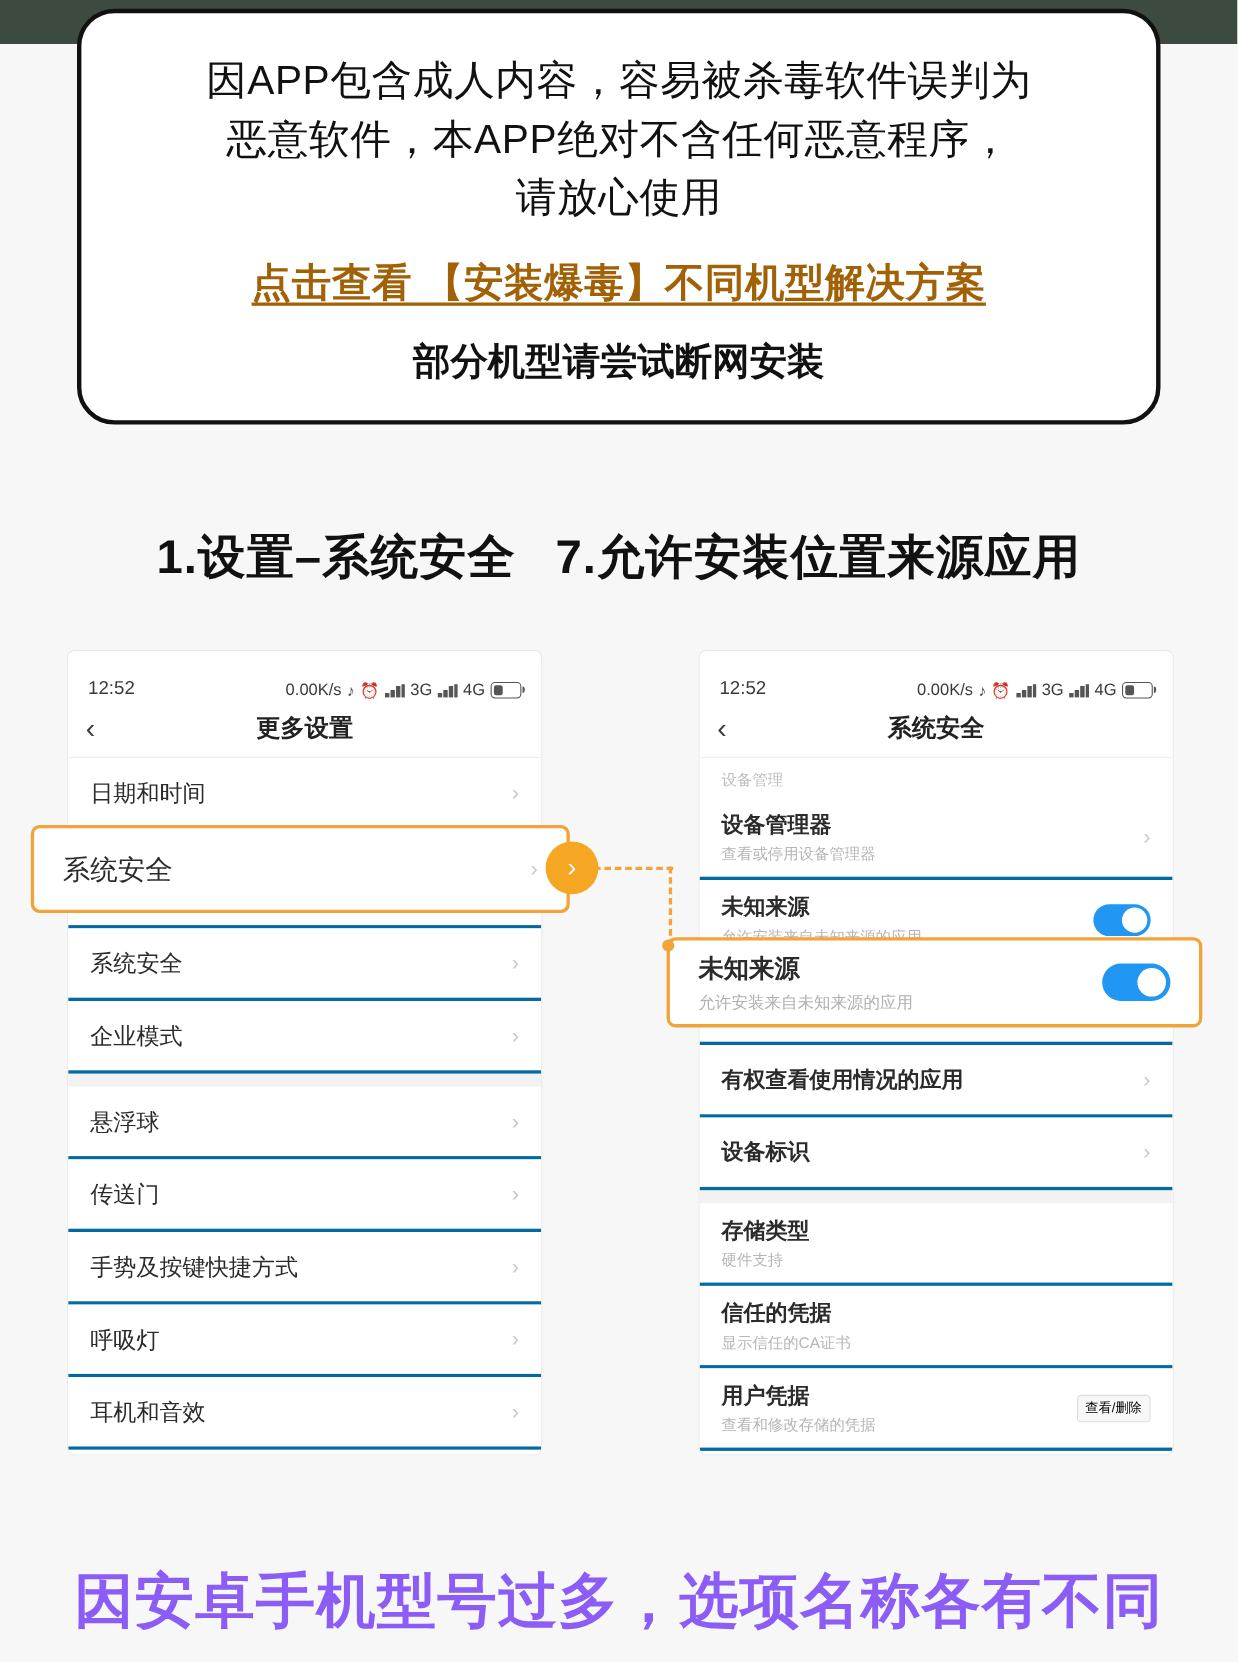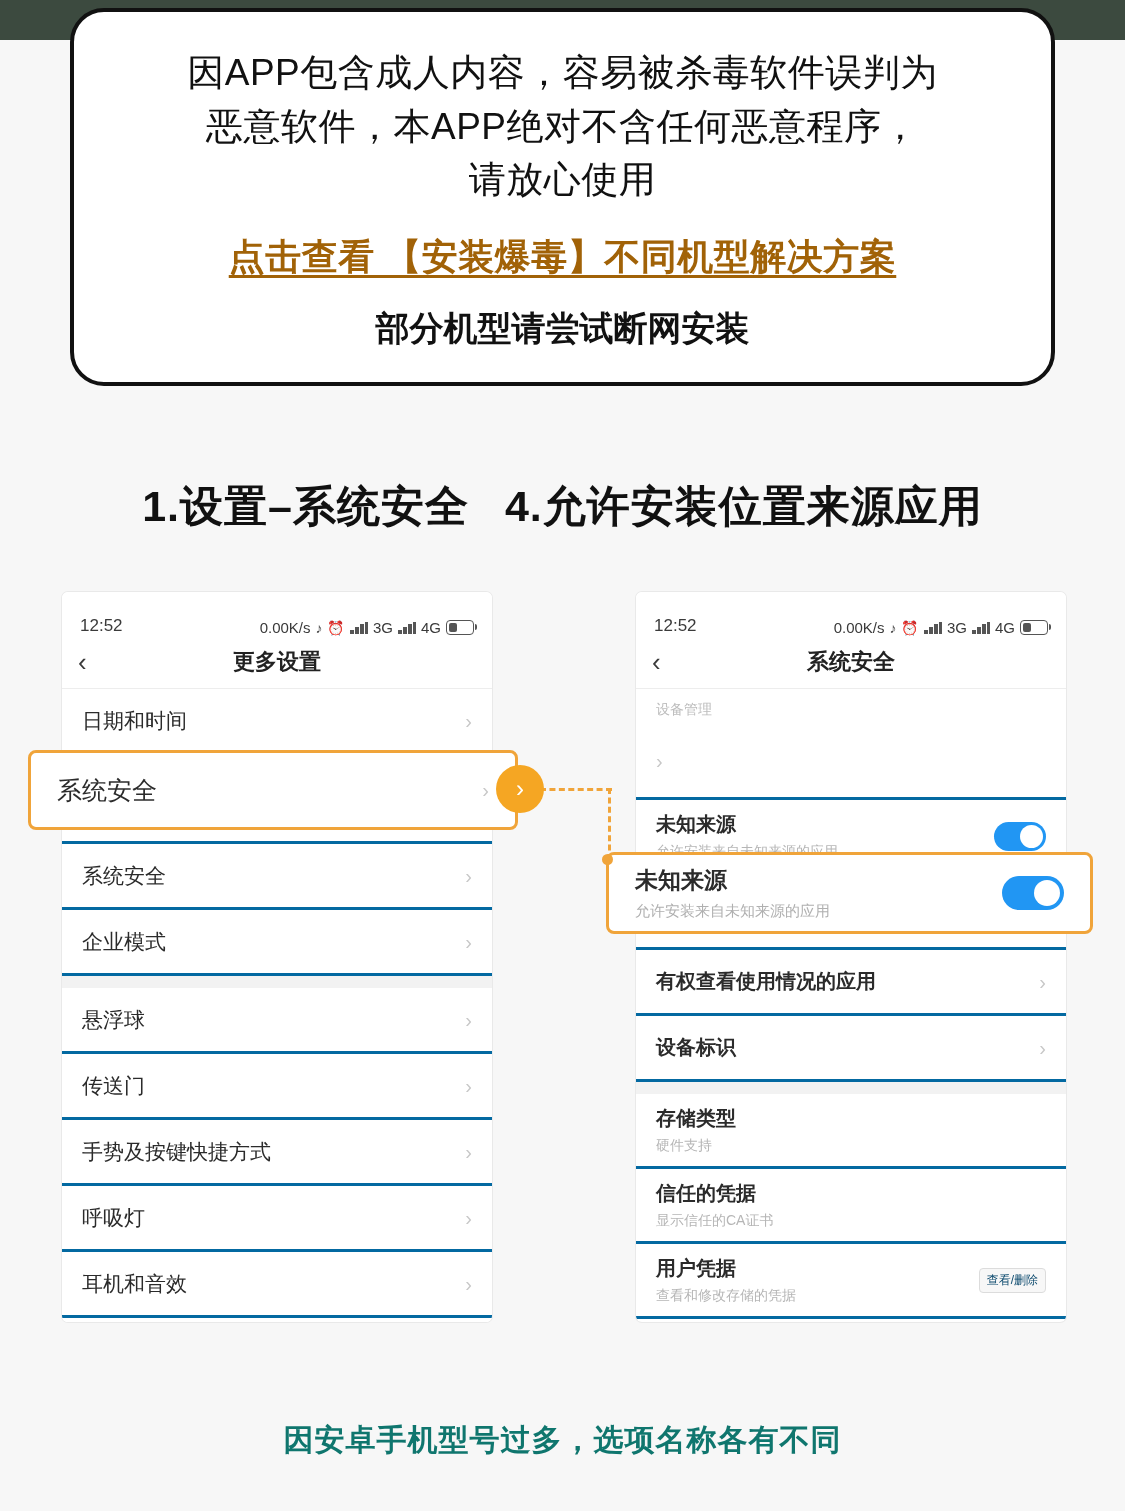--- a/index.html
+++ b/index.html
@@ -214,21 +214,21 @@
   }
   .toggle .knob {
     position: absolute;
     right: 3px; top: 3px;
     width: 23px; height: 23px;
     border-radius: 50%;
     background: #ffffff;
   }
   .pill-btn {
     font-size: 12px;
-    color: #0c4a6e;
+    color: #000000;
     border: 1px solid #dcdcdc;
     border-radius: 4px;
     padding: 3px 7px;
     background: #f7f7f7;
   }
   
   .hl-left {
     position: absolute;
     left: 28px;
     top: 170px;
@@ -319,23 +319,23 @@
     background: #f0a43a;
     z-index: 6;
   }
   
   .footer {
     position: absolute;
     left: 0;
     top: 1420px;
     width: 1125px;
     text-align: center;
-    font-size: 30px;
+    font-size: 54px;
     font-weight: bold;
-    color: #0f766e;
+    color: #8b5cf6;
     letter-spacing: 1px;
   }
 </style>
 </head>
 <body>
 
 <div class="page">
 
   <div class="top-strip"></div>
 
@@ -343,21 +343,21 @@
     <div class="notice-lines">
       <span class="notice-line">因APP包含成人内容，容易被杀毒软件误判为</span>
       <span class="notice-line">恶意软件，本APP绝对不含任何恶意程序，</span>
       <span class="notice-line">请放心使用</span>
     </div>
     <div class="notice-link">点击查看 【安装爆毒】不同机型解决方案</div>
     <div class="notice-sub">部分机型请尝试断网安装</div>
   </div>
 
   <div class="steps">
-    <span class="step-1">1.设置–系统安全</span><span>4.允许安装位置来源应用</span>
+    <span class="step-1">1.设置–系统安全</span><span>7.允许安装位置来源应用</span>
   </div>
 
   <div class="phones">
 
     <div class="phone phone-left">
       <div class="status-bar">
         <span>12:52</span>
         <span class="status-right">
           <span>0.00K/s</span>
           <span class="ic">♪</span>
@@ -432,20 +432,24 @@
           <span class="batt"></span>
         </span>
       </div>
       <div class="nav-bar">
         <span class="nav-back">‹</span>
         <span class="nav-title">系统安全</span>
       </div>
       <div class="list">
         <div class="section-head">设备管理</div>
         <div class="row tall">
+          <span class="row-main">
+            <span class="row-title bold">设备管理器</span>
+            <span class="row-sub">查看或停用设备管理器</span>
+          </span>
           <span class="chev">›</span>
         </div>
         <div class="row tall">
           <span class="row-main">
             <span class="row-title bold">未知来源</span>
             <span class="row-sub">允许安装来自未知来源的应用</span>
           </span>
           <span class="toggle">
               <span class="knob"></span>
             </span>

